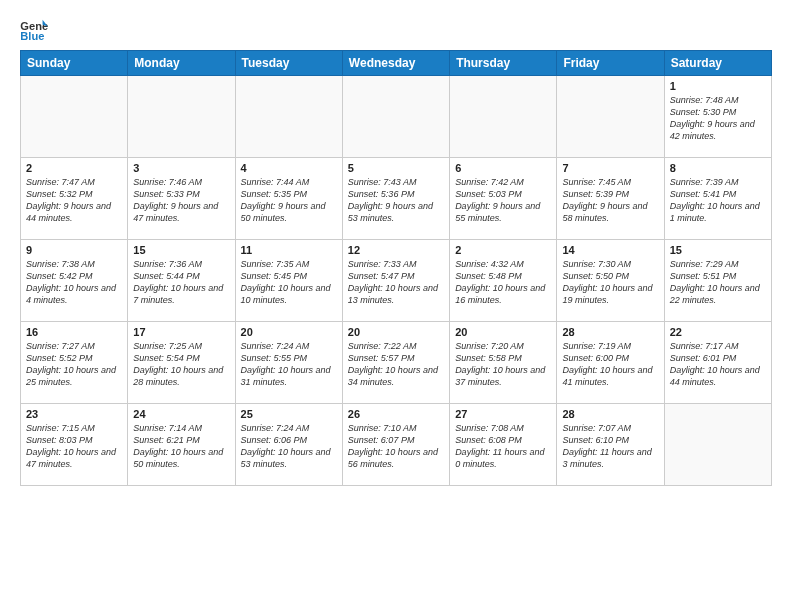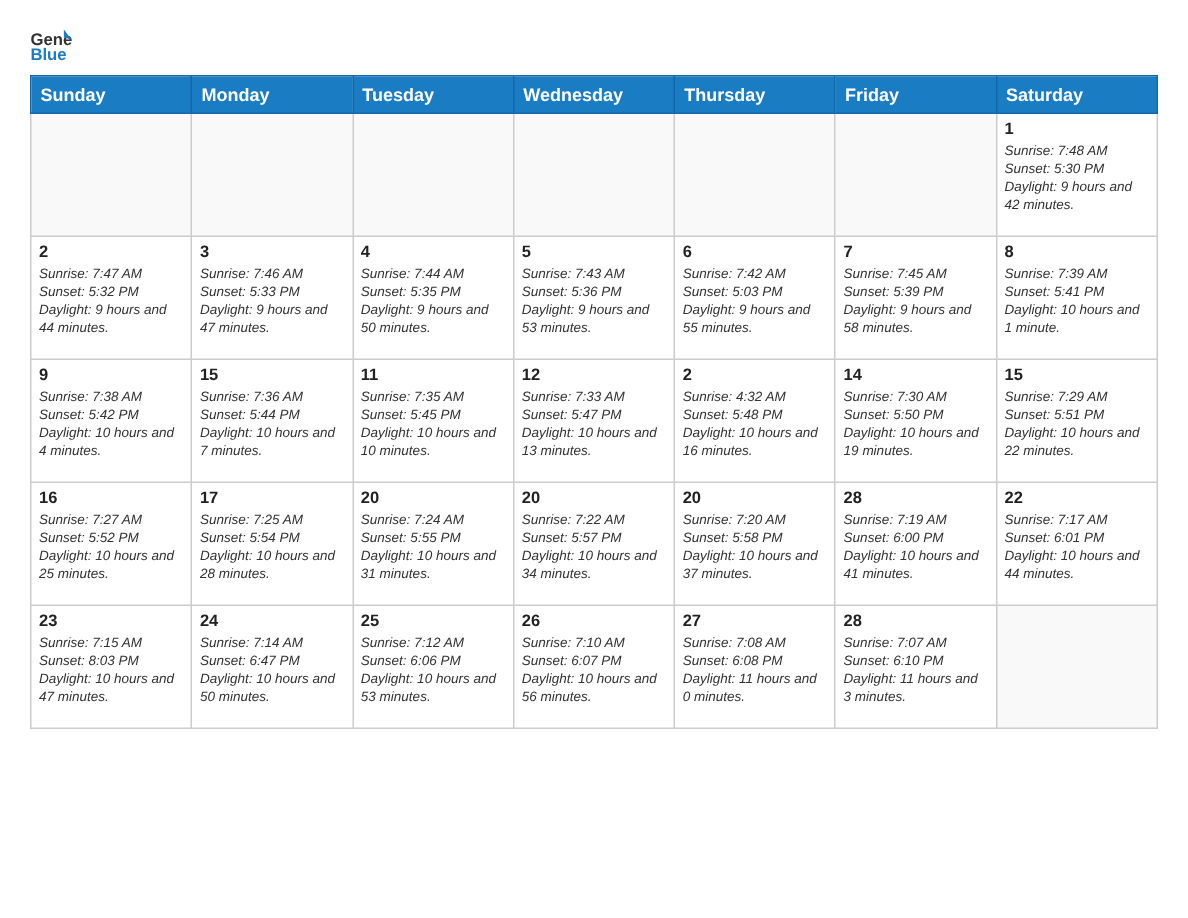--- a/index.html
+++ b/index.html
@@ -270,26 +270,26 @@
         <tr>
           <td>
             <span class="day-num">23</span>
             <div class="day-info">Sunrise: 7:15 AM
 Sunset: 8:03 PM
 Daylight: 10 hours and 47 minutes.</div>
           </td>
           <td>
             <span class="day-num">24</span>
             <div class="day-info">Sunrise: 7:14 AM
-Sunset: 6:47 PM
+Sunset: 6:21 PM
 Daylight: 10 hours and 50 minutes.</div>
           </td>
           <td>
             <span class="day-num">25</span>
-            <div class="day-info">Sunrise: 7:12 AM
+            <div class="day-info">Sunrise: 7:24 AM
 Sunset: 6:06 PM
 Daylight: 10 hours and 53 minutes.</div>
           </td>
           <td>
             <span class="day-num">26</span>
             <div class="day-info">Sunrise: 7:10 AM
 Sunset: 6:07 PM
 Daylight: 10 hours and 56 minutes.</div>
           </td>
           <td>

